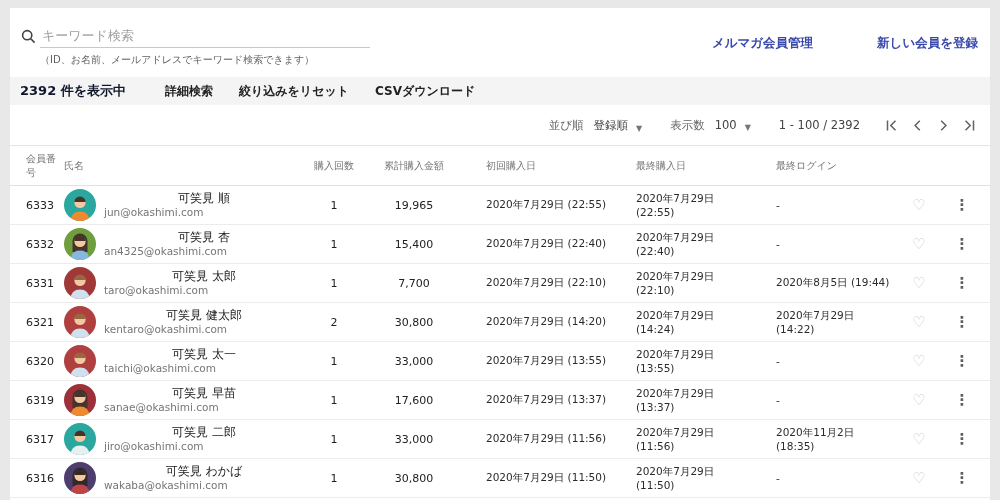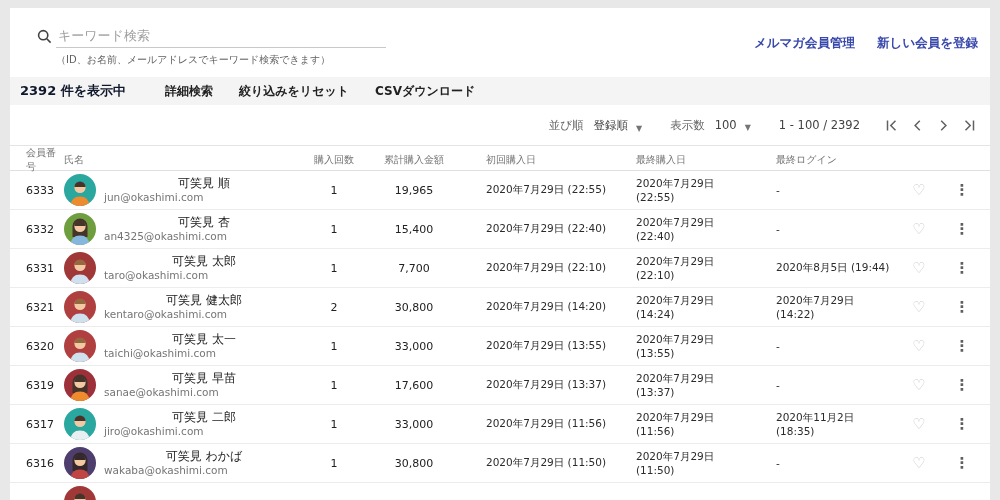--- a/index.html
+++ b/index.html
@@ -11,31 +11,31 @@
     color: #212121;
   }
   .card {
     position: absolute; left: 10px; top: 8px;
     width: 980px; height: 532px;
     background: #ffffff;
   }
   button { background: none; border: none; padding: 0; cursor: pointer; font-family: inherit; }
 
   
-  .search-section { position: relative; height: 69px; background: #fff; margin-left: 16px; }
+  .search-section { position: relative; height: 69px; background: #fff; }
   .search-icon { position: absolute; left: 11px; top: 21px; }
   .search-input {
     position: absolute; left: 30px; top: 14px; width: 330px;
     border: none; border-bottom: 1px solid #c9c9c9; outline: none;
     font-size: 13px; padding: 6px 2px 4px 2px; color: #333; background: transparent;
     font-family: inherit;
   }
   .search-input::placeholder { color: #9e9e9e; }
   .search-hint { position: absolute; left: 30px; top: 45px; font-size: 10px; color: #5f5f5f; }
-  .top-links { position: absolute; right: 12px; top: 27px; display: flex; gap: 22px; }
+  .top-links { position: absolute; right: 12px; top: 27px; display: flex; gap: 64px; }
   .top-link { font-size: 12.5px; font-weight: bold; color: #3949ab; text-decoration: none; cursor: pointer; }
 
   
   .filter-bar {
     height: 28px; background: #f4f4f4;
     display: flex; align-items: center; padding: 0 10px;
   }
   .result-count { font-size: 13px; font-weight: bold; color: #0f172a; width: 145px; }
   .fbtn { font-size: 12px; font-weight: bold; color: #212121; margin-right: 26px; }
 
@@ -51,21 +51,21 @@
   .nav-btn { width: 26px; height: 24px; display: inline-flex; align-items: center; justify-content: center; }
 
   
   .grid {
     display: grid;
     grid-template-columns: 38px 40px 1fr 60px 100px 150px 140px 140px 50px 36px;
     align-items: center;
     padding: 0 10px 0 16px;
   }
   .thead {
-    height: 26px; border-top: 1px solid #e4e4e4; border-bottom: 1px solid #e0e0e0;
+    height: 41px; border-top: 1px solid #e4e4e4; border-bottom: 1px solid #e0e0e0;
     color: #757575; font-size: 10px;
   }
   .th-name { grid-column: 2 / 4; }
   .cell-right { text-align: center; }
   .date-pad { padding-left: 22px; }
   .trow { height: 39px; border-bottom: 1px solid #ececec; font-size: 11px; cursor: pointer; background: #fff; }
   .avatar-cell svg { display: block; }
   .member-name { font-size: 12px; color: #212121; line-height: 1.25; text-align: center; }
   .member-email { font-size: 10.5px; color: #757575; line-height: 1.25; }
   .date-cell { font-size: 10.5px; color: #2b2b2b; }

